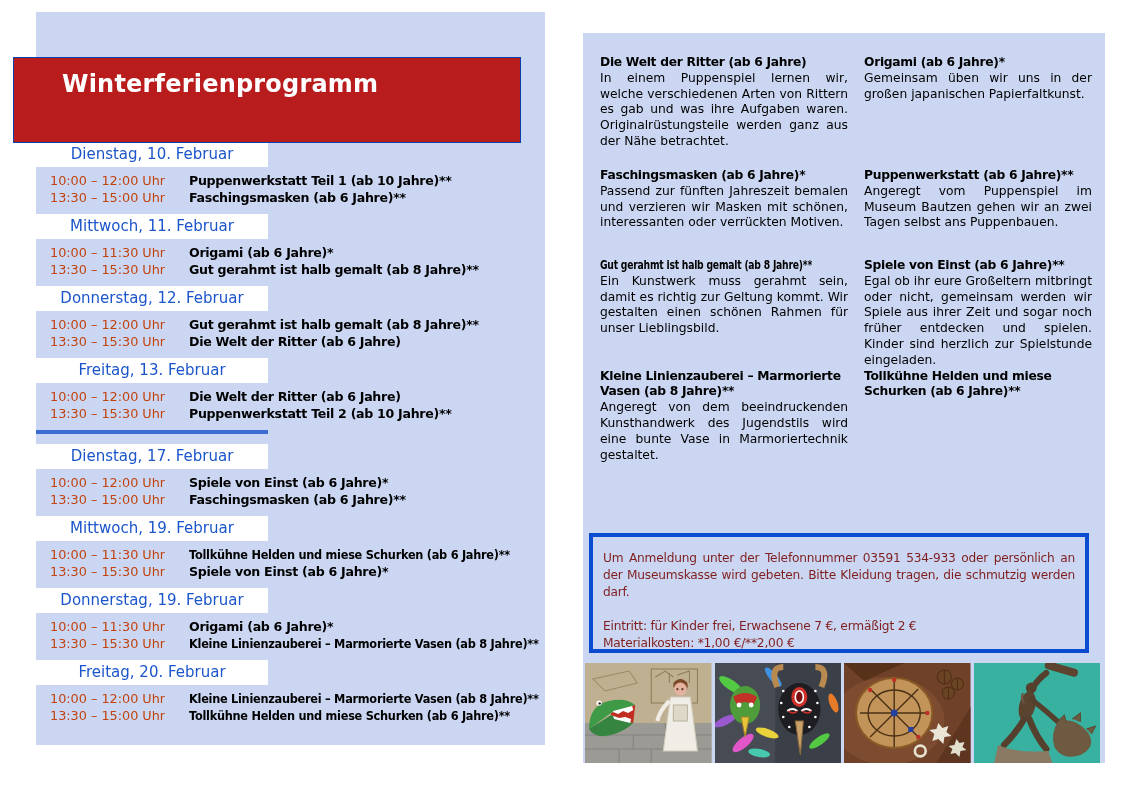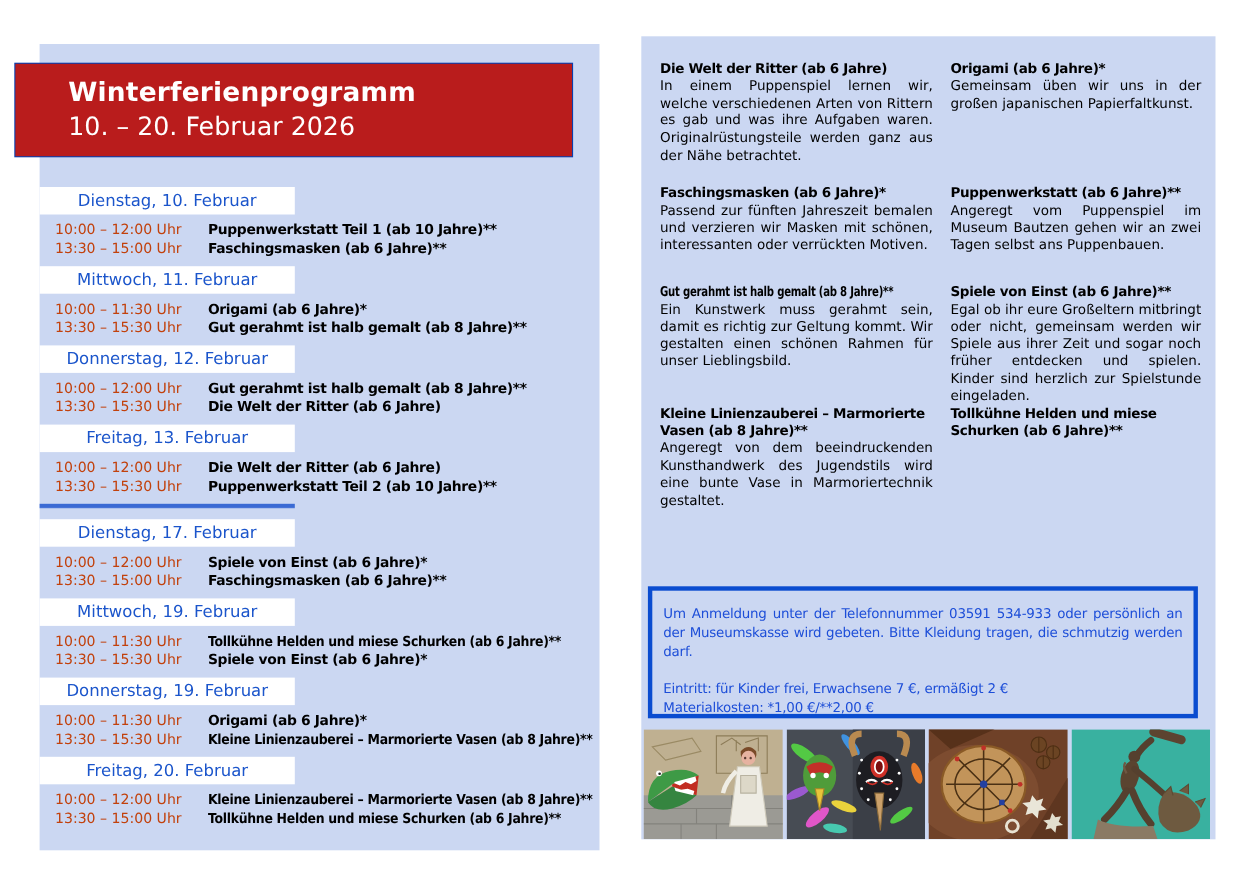--- a/index.html
+++ b/index.html
@@ -1,21 +1,21 @@
 <!DOCTYPE html>
 <html><head>
 <meta charset="utf-8">
 <style>
   * { box-sizing: border-box; }
   html,body { margin:0; padding:0; background:#ffffff; }
   body { font-family:"DejaVu Sans", "Liberation Sans", sans-serif; }
   .page { position:relative; width:1132px; height:800px; background:#ffffff; overflow:hidden; }
 
   
-  .left-panel { position:absolute; left:36px; top:40px; width:509px; height:733px; background:#cbd7f2; }
+  .left-panel { position:absolute; left:36px; top:12px; width:509px; height:733px; background:#cbd7f2; }
 
   .banner { position:absolute; left:14px; top:58px; width:506px; height:84px; background:#b91c1c;
             box-shadow:0 0 0 1px #0a3fae; z-index:3; }
   .banner-text { position:absolute; left:48px; top:10px; color:#ffffff; }
   .banner-title { font-size:24px; font-weight:bold; line-height:33px; letter-spacing:0.2px; }
   .banner-sub { font-size:23px; font-weight:normal; line-height:31px; }
 
   .logo-box { position:absolute; right:2px; top:8px; width:130px; height:68px; background:#ffffff;
               display:flex; align-items:center; padding:5px 7px 5px 8px; }
   .emblem { width:34px; height:46px; flex:none; }
@@ -41,21 +41,21 @@
                grid-template-columns:248px 1fr; column-gap:16px; }
   .desc-block { font-size:12.3px; line-height:15.8px; color:#000; }
   .desc-title { font-weight:bold; letter-spacing:-0.3px; }
   .desc-title .condensed-line { display:inline-block; white-space:nowrap; transform:scaleX(0.75);
                                 transform-origin:0 50%; }
   .desc-body { text-align:justify; }
   .rowh1 { min-height:113px; } .rowh2 { min-height:90px; } .rowh3 { min-height:110px; }
 
   .info-box { position:absolute; left:6px; top:500px; width:500px; height:120px;
               border:4px solid #0a4cd0; background:#cbd7f2; padding:13px 10px 8px 10px;
-              font-size:12.2px; line-height:17px; letter-spacing:-0.2px; color:#1d4ed8; }
+              font-size:12.2px; line-height:17px; letter-spacing:-0.2px; color:#7f1d1d; }
   .info-par { margin:0 0 17px 0; text-align:justify; }
   .info-line { margin:0; }
 
   .photos { position:absolute; left:2px; bottom:0; width:515px; height:100px; display:flex; gap:3px; }
   .photo { flex:1; height:100px; overflow:hidden; }
   .photo svg { display:block; width:100%; height:100%; }
 </style>
 </head>
 <body>
 
@@ -177,21 +177,20 @@
           </div>
         </div>
       </div>
 
     </div>
   </div>
 
   <div class="banner">
     <div class="banner-text">
       <div class="banner-title">Winterferienprogramm</div>
-      <div class="banner-sub">10. – 20. Februar 2026</div>
     </div>
   </div>
 
   <div class="right-panel">
 
     <div class="desc-grid">
 
       <div class="desc-block rowh1">
         <div class="desc-title">Die Welt der Ritter (ab 6 Jahre)</div>
         <div class="desc-body">In einem Puppenspiel lernen wir, welche verschiedenen Arten von Rittern es gab und was ihre Aufgaben waren. Originalrüstungsteile werden ganz aus der Nähe betrachtet.</div>

